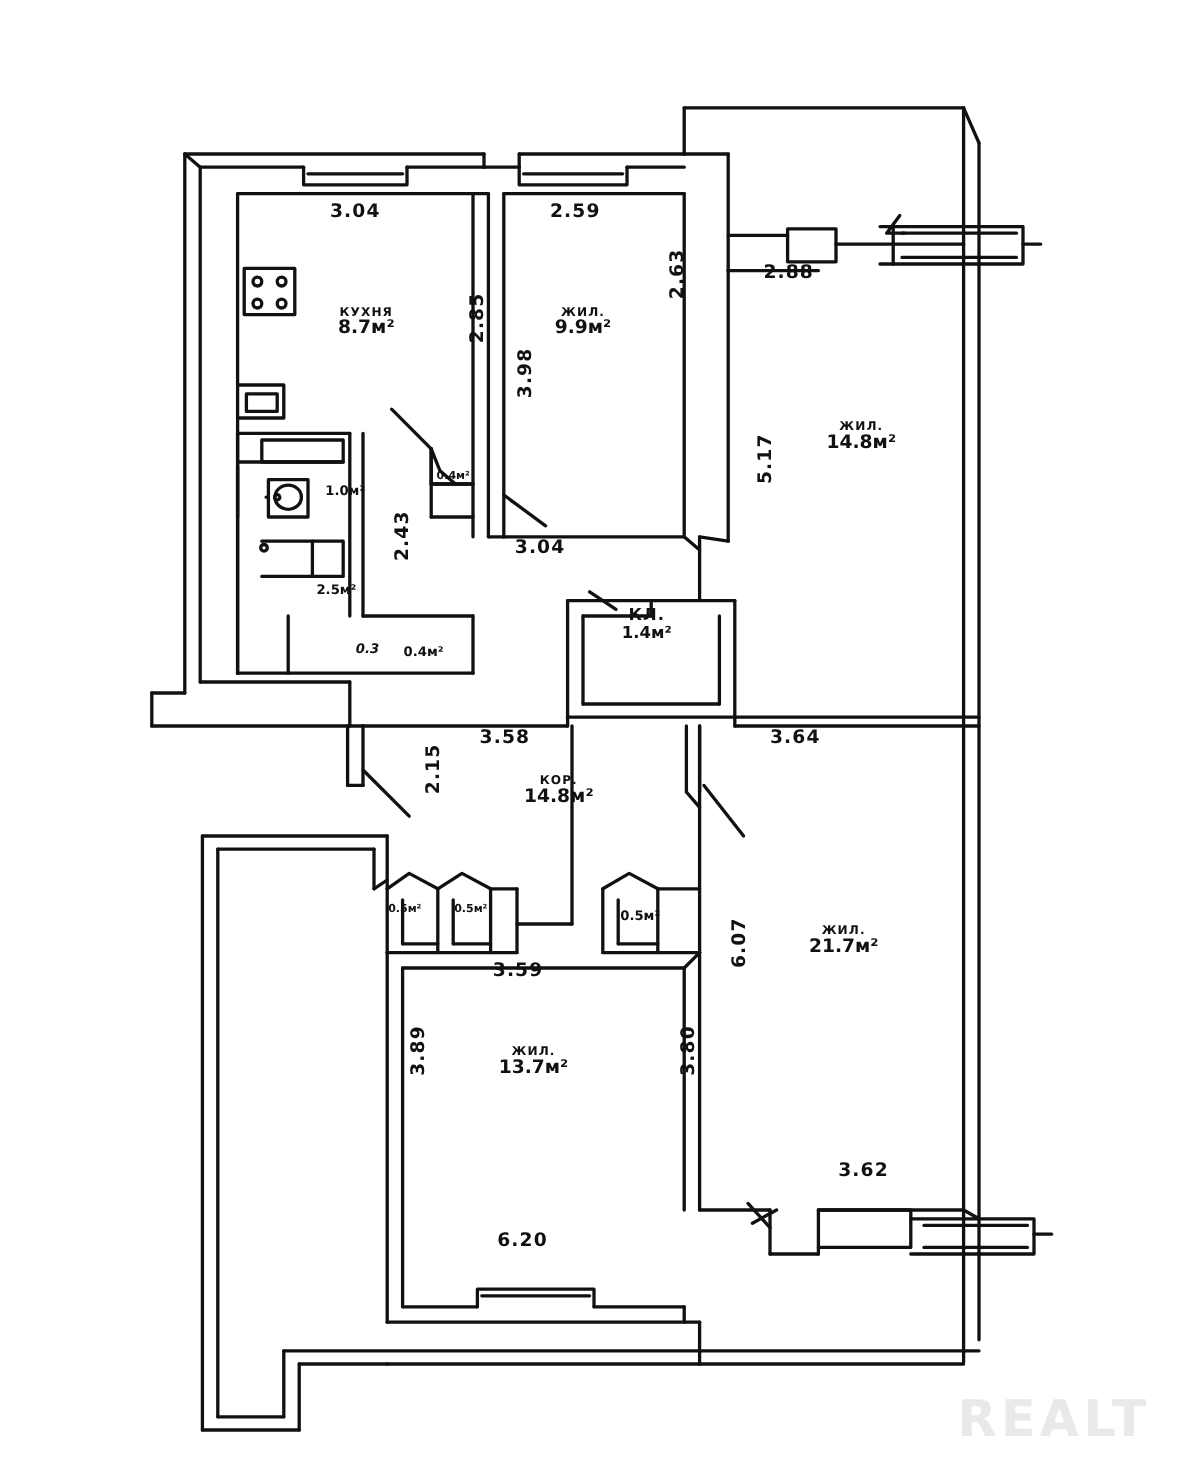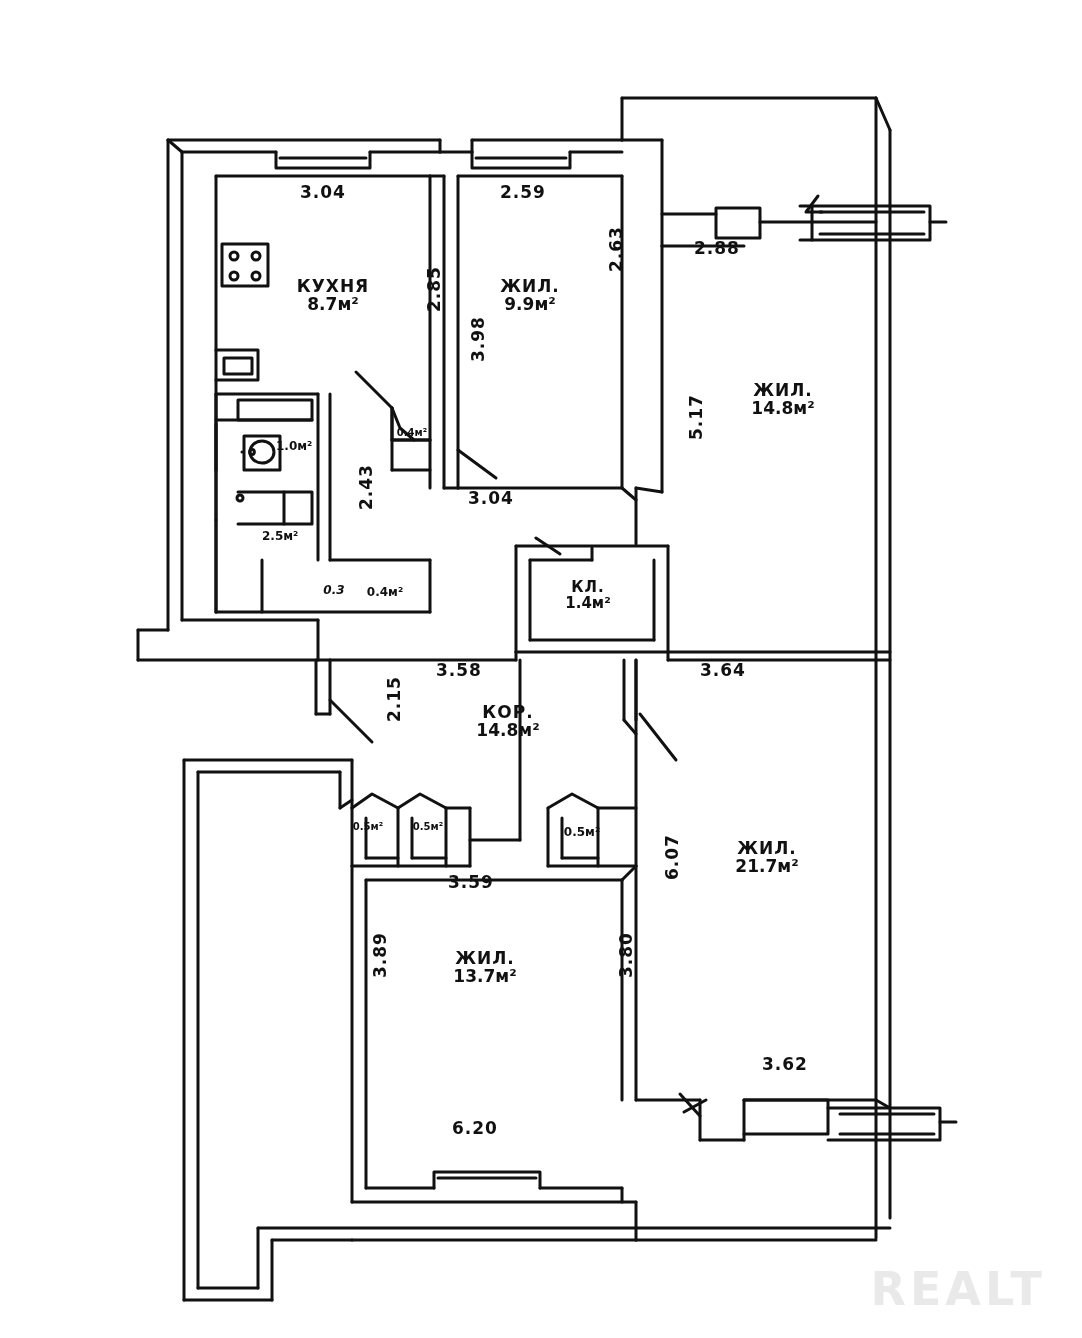--- a/index.html
+++ b/index.html
@@ -2,24 +2,24 @@
 <html><head>
 <meta charset="utf-8">
 <style>
   html,body{margin:0;padding:0;background:#ffffff;}
   body{width:1082px;height:1338px;position:relative;overflow:hidden;
        font-family:"DejaVu Sans",sans-serif;color:#111;}
   #plan{position:absolute;left:0;top:0;width:1082px;height:1338px;}
   .lbl{position:absolute;white-space:nowrap;font-family:"DejaVu Sans",sans-serif;
        color:#111;line-height:1.05;}
   .room{text-align:center;font-weight:700;}
-  .rname{font-size:17px;letter-spacing:1px;}
+  .rname{font-size:11px;letter-spacing:1px;}
   .rarea{font-size:17px;}
   .dim{font-size:17px;font-weight:700;letter-spacing:1px;}
-  .small{font-size:12px;font-weight:700;text-align:left;}
+  .small{font-size:12px;font-weight:700;text-align:right;}
   .tiny{font-size:10px;font-weight:700;text-align:center;}
   .rot-90{transform:rotate(-90deg);transform-origin:left top;}
   .wm{position:absolute;right:36px;bottom:22px;font-size:46px;font-weight:700;
       letter-spacing:4px;color:#e9e9e9;font-family:"DejaVu Sans",sans-serif;
       user-select:none;}
 </style>
 </head>
 <body>
 
 <svg id="plan" viewBox="0 0 1082 1338">
@@ -234,21 +234,21 @@
   <div class="rname">ЖИЛ.</div>
   <div class="rarea">9.9м²</div>
 </div>
 
 <div class="lbl room" style="left:708px;top:382px;width:150px;">
   <div class="rname">ЖИЛ.</div>
   <div class="rarea">14.8м²</div>
 </div>
 
 <div class="lbl room" style="left:528px;top:552px;width:120px;">
-  <div class="rname" style="font-size:15px;margin-top:28px;">КЛ.</div>
+  <div class="rname" style="font-size:15px;">КЛ.</div>
   <div class="rarea" style="font-size:15px;">1.4м²</div>
 </div>
 
 <div class="lbl room" style="left:438px;top:704px;width:140px;">
   <div class="rname">КОР.</div>
   <div class="rarea">14.8м²</div>
 </div>
 
 <div class="lbl room" style="left:692px;top:840px;width:150px;">
   <div class="rname">ЖИЛ.</div>

